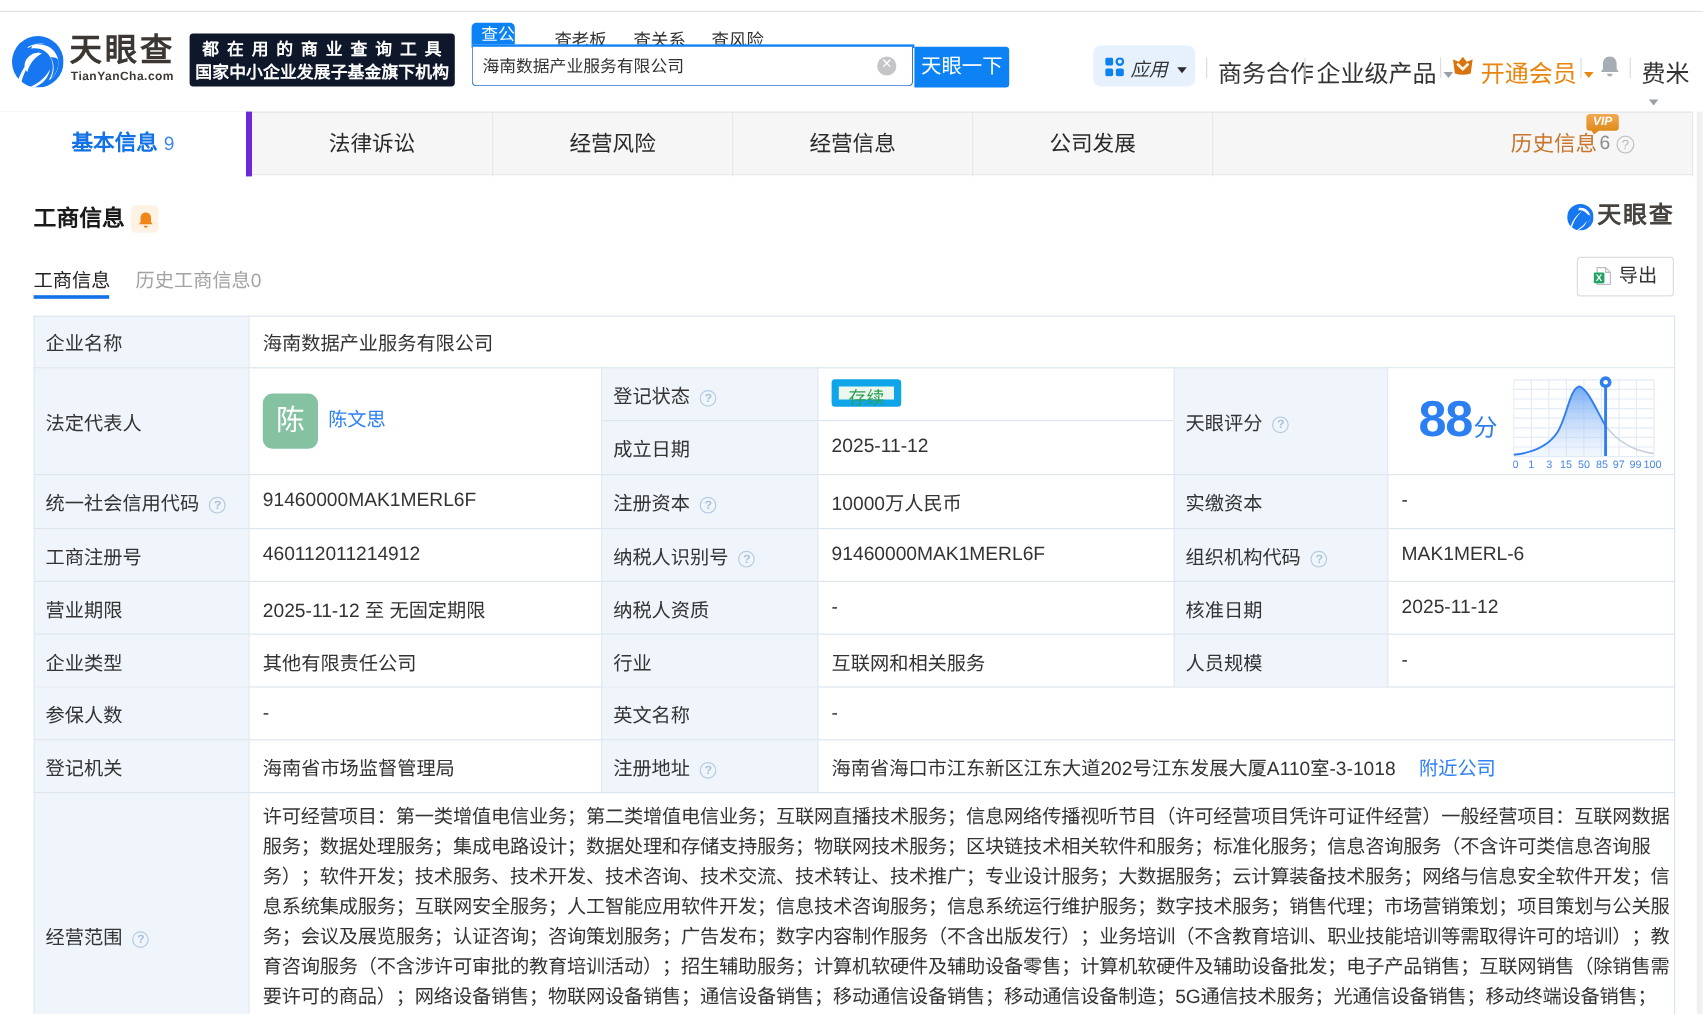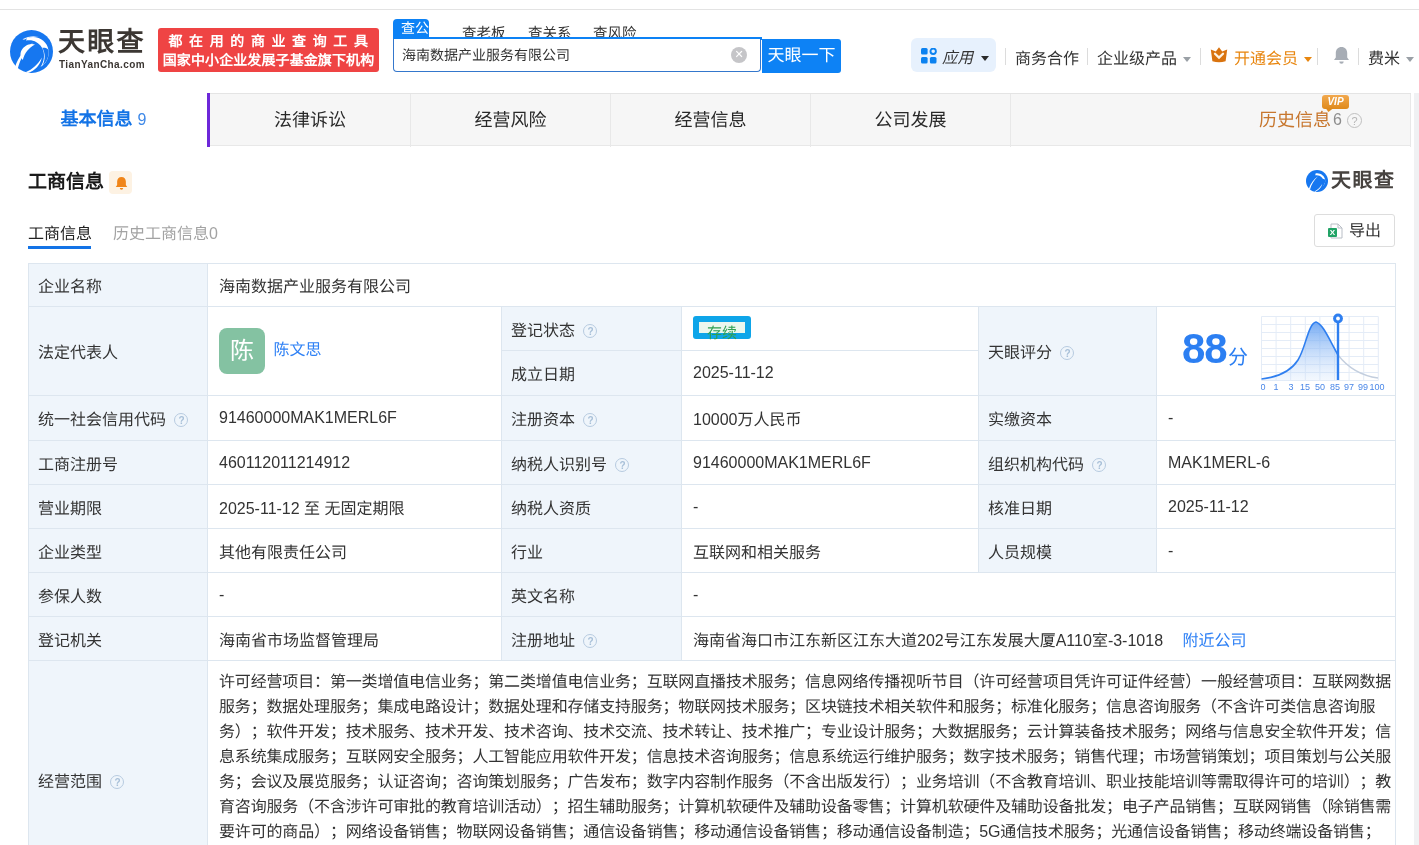--- a/index.html
+++ b/index.html
@@ -7,45 +7,45 @@
 html,body { width:1419px; height:845px; overflow:hidden; background:#fff;
   font-family:"Liberation Sans", sans-serif; }
 #page { position:relative; width:1419px; height:845px; }
 .abs { position:absolute; }
 
 
 #topline { position:absolute; left:0; top:9px; width:1419px; height:1px; background:#e3e3e3; }
 #logo-icon { position:absolute; left:10px; top:30px; }
 #logo-cn { position:absolute; left:58px; top:29px; font-size:27px; line-height:27px; font-weight:bold; color:#3c3733; letter-spacing:2.3px;}
 #logo-en { position:absolute; left:59px; top:59px; font-size:10px; font-weight:bold; color:#3c3733; letter-spacing:0.4px; }
-#redbox { position:absolute; left:158px; top:28px; width:221px; height:44px; background:#ef4444; border-radius:3px; color:#fff; font-weight:bold; text-align:center; }
+#redbox { position:absolute; left:158px; top:28px; width:221px; height:44px; background:#0f172a; border-radius:3px; color:#fff; font-weight:bold; text-align:center; }
 #redbox .l1 { font-size:14px; line-height:18px; letter-spacing:6.6px; margin-top:4px; margin-left:6px;}
 #redbox .l2 { font-size:14px; line-height:18px; letter-spacing:0.1px; margin-top:1px; }
 
 
 #stabs { position:absolute; left:393px; top:19px; width:369px; height:18px; }
 #stab-active { position:absolute; left:0; top:0; width:36px; height:18px; background:#0d82f5; color:#fff; font-size:14px; text-align:right; line-height:18px; border-radius:4px 4px 0 0; }
 .stab { position:absolute; top:2px; font-size:14.5px; color:#333; }
 #sline { position:absolute; left:393px; top:37px; width:369px; height:3px; background:#0d82f5; }
 #sinput { position:absolute; left:393px; top:39px; width:368px; height:33px; background:#fff; border:1px solid #3477cc; border-top:none; border-radius:0 0 4px 4px; line-height:32px; font-size:14px; color:#333; padding-left:8px; }
 #sclear { position:absolute; left:731px; top:47px; width:16px; height:16px; background:#c5c5c8; border-radius:50%; color:#fff; font-size:11px; text-align:center; line-height:15px; }
 #sbtn { position:absolute; left:762px; top:39px; width:79px; height:34px; background:#0d82f5; color:#fff; font-size:17px; text-align:center; line-height:33px; border-radius:0 3px 3px 0; }
 
 
-.hmenu { position:absolute; font-size:16px; color:#333; top:45px; }
+.hmenu { position:absolute; font-size:20px; color:#333; top:45px; }
 .hsep { position:absolute; top:48px; width:1px; height:17px; background:#dcdcdc; }
 #appbtn { position:absolute; left:911px; top:38px; width:85px; height:34px; background:#e7f1fd; border-radius:6px; }
 .caret-dark { display:inline-block; width:0; height:0; border-left:4px solid transparent; border-right:4px solid transparent; border-top:5px solid #2b2b2b; vertical-align:middle; margin-left:6px; }
 .caret-grey { display:inline-block; width:0; height:0; border-left:4px solid transparent; border-right:4px solid transparent; border-top:5px solid #9aa0a6; vertical-align:middle; margin-left:6px; }
 .caret-org { display:inline-block; width:0; height:0; border-left:4px solid transparent; border-right:4px solid transparent; border-top:5px solid #e8860f; vertical-align:middle; margin-left:6px; }
 
 
 #navstrip { position:absolute; left:0; top:93px; width:1411px; height:53px; background:#f6f6f6; border-top:1px solid #e4e4e4; border-bottom:1px solid #e8e8e8; }
 .navtab { position:absolute; top:0; height:53px; line-height:52px; text-align:center; font-size:18px; color:#292929; border-right:1px solid #e8e8e8; }
-#navtab1 { position:absolute; left:0; top:93px; width:210px; height:54px; background:#fff; border-right:3px solid #6d28d9; text-align:center; line-height:52px; font-size:18px; font-weight:bold; color:#1373e6; }
+#navtab1 { position:absolute; left:0; top:93px; width:210px; height:54px; background:#fff; border-right:5px solid #6d28d9; text-align:center; line-height:52px; font-size:18px; font-weight:bold; color:#1373e6; }
 #navtab1 span { font-weight:normal; color:#3e89e8; font-size:16px; }
 
 
 #sec-title { position:absolute; left:28px; top:166px; font-size:19px; font-weight:bold; color:#1a1a1a; }
 #bellbox { position:absolute; left:109px; top:171px; width:23px; height:23px; background:#fdf2e3; border-radius:4px; }
 #minilogo-cn { position:absolute; left:1331px; top:170px; font-size:20px; line-height:21px; font-weight:bold; color:#474340; letter-spacing:1.5px;}
 .subtab1 { position:absolute; left:28px; top:220px; font-size:16px; color:#222; }
 .subtab2 { position:absolute; left:113px; top:220px; font-size:16px; color:#a3a3a3;text-align:center; }
 #subtab-line { position:absolute; left:28px; top:246px; width:63px; height:3px; background:#1373e6; }
 #exportbtn { position:absolute; left:1314px; top:214px; width:81px; height:33px; border:1px solid #ddd; border-radius:3px; font-size:16px; color:#333; text-align:center; line-height:31px; }

